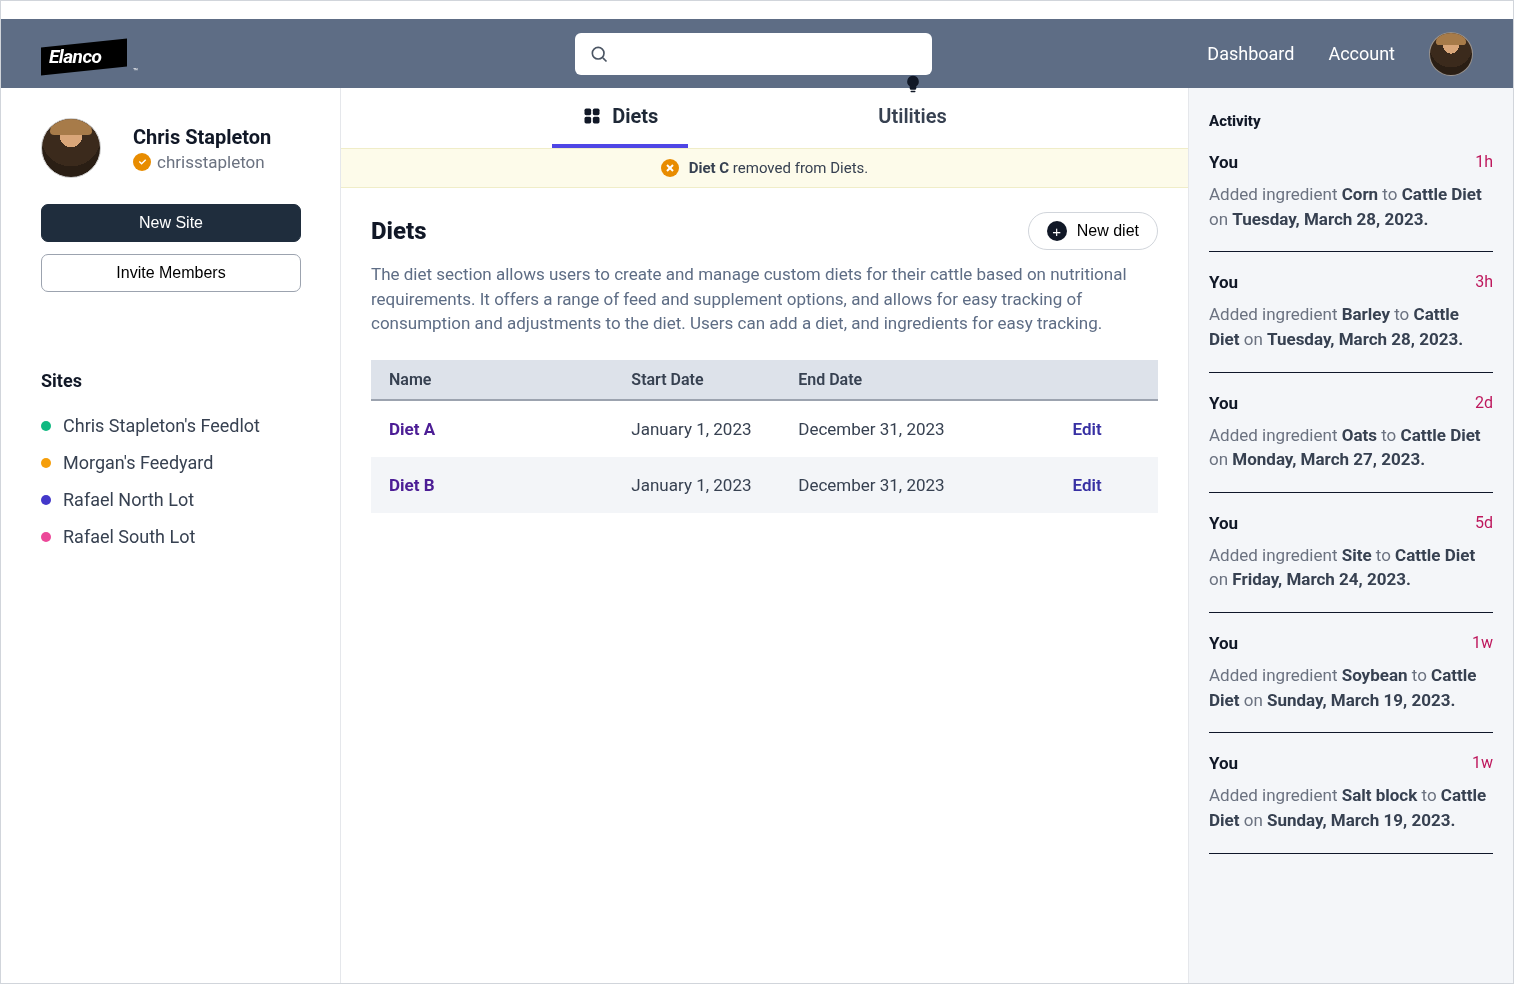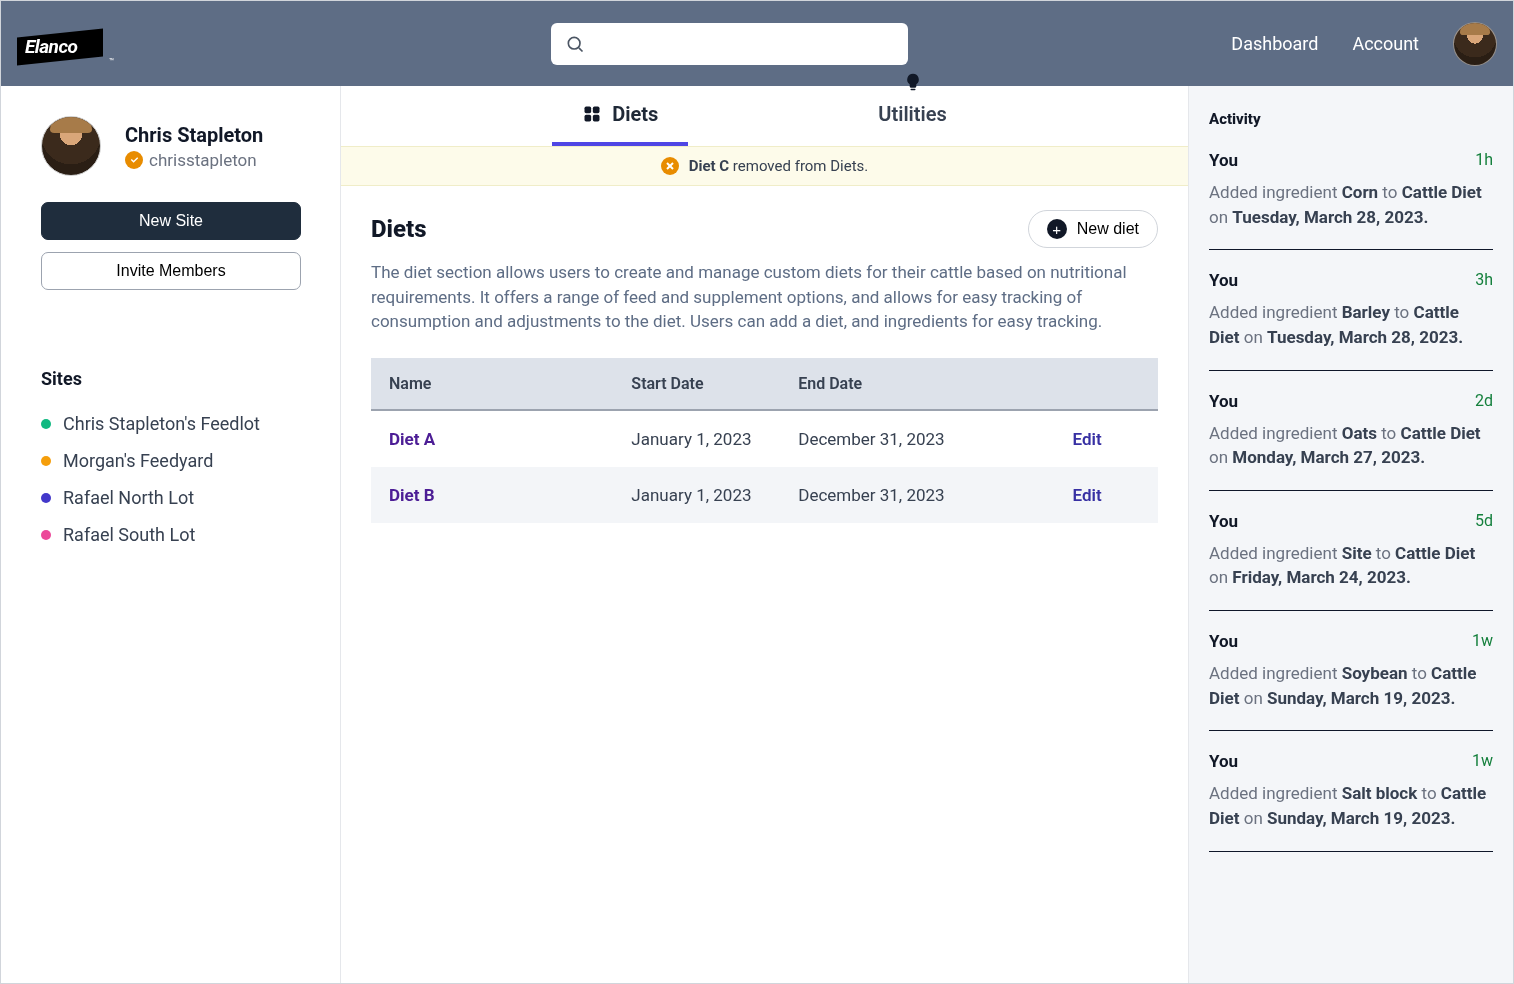--- a/index.html
+++ b/index.html
@@ -1,32 +1,32 @@
 <!DOCTYPE html>
 <html><head>
 <meta charset="utf-8">
 <style>
 * { box-sizing: border-box; margin: 0; padding: 0; }
 body { font-family: -apple-system, BlinkMacSystemFont, "Segoe UI", Roboto, Helvetica, Arial, sans-serif; background: #fff; color: #111827; width: 1514px; height: 984px; overflow: hidden; border: 1px solid #d1d5db; }
-.topbar { height: 85px; background: #5e6d85; display: flex; align-items: center; padding: 0 16px; gap: 24px; }
+.topbar { height: 69px; background: #5e6d85; display: flex; align-items: center; padding: 0 40px; gap: 24px; margin-top: 18px; }
 .logo-wrap { position: relative; width: 90px; height: 46px; }
 .logo-box { position:absolute; top:12px; left:0; width:86px; height:28px; background:#000; transform: skewY(-6deg); }
 .logo-text { position:absolute; top:14px; left:8px; color:#fff; font-style: italic; font-weight: 700; font-size: 19px; letter-spacing:-0.5px; }
 .logo-tm { position:absolute; bottom:1px; right:-7px; color:#fff; font-size:8px; }
 .search { flex: 0 0 357px; margin-left: 420px; }
 .search-inner { background:#fff; border-radius:6px; height:42px; display:flex; align-items:center; padding:0 14px; gap:10px; }
 .search-inner svg { width:20px; height:20px; stroke:#4b5563; }
 .search-inner input { border:none; outline:none; font-size:16px; flex:1; background:transparent; }
 .nav-right { margin-left:auto; display:flex; align-items:center; gap:34px; }
 .nav-link { color:#fff; font-size:18px; }
 .avatar-top { width:44px; height:44px; border-radius:50%; overflow:hidden; background: radial-gradient(circle at 50% 30%, #d9a679 0 22%, #3b2a1c 22% 60%, #2a1e14 60% 100%); position:relative; border:1px solid rgba(255,255,255,0.5);}
 .avatar-top::before { content:""; position:absolute; top:-2px; left:6px; right:6px; height:14px; background:#a77b49; border-radius:50% 50% 10% 10% / 80% 80% 20% 20%; }
 .layout { display:flex; height:calc(100% - 81px); }
 .sidebar { width:340px; border-right:1px solid #e5e7eb; padding:30px 40px; }
-.profile { display:flex; align-items:center; gap:24px; margin-bottom:26px; }
+.profile { display:flex; align-items:center; gap:32px; margin-bottom:26px; }
 .avatar-side { width:60px; height:60px; border-radius:50%; background: radial-gradient(circle at 50% 30%, #d9a679 0 22%, #3b2a1c 22% 60%, #2a1e14 60% 100%); position:relative; border:1px solid #ccc; overflow:hidden;}
 .avatar-side::before { content:""; position:absolute; top:-3px; left:8px; right:8px; height:19px; background:#a77b49; border-radius:50% 50% 10% 10% / 80% 80% 20% 20%; }
 .profile-name { font-size:20px; font-weight:700; }
 .profile-handle { font-size:17px; color:#6b7280; display:flex; align-items:center; gap:6px; margin-top:3px;}
 .verified { width:18px; height:18px; background:#e88c00; border-radius:50%; display:inline-flex; align-items:center; justify-content:center; }
 .verified svg { width:11px; height:11px; stroke:#fff; stroke-width:3; fill:none; }
 .btn { display:block; width:260px; height:38px; border-radius:7px; font-size:16px; border:1px solid #9ca3af; background:#fff; cursor:pointer; }
 .btn-dark { background:#1f2d3d; color:#fff; border-color:#1f2d3d; margin-bottom:12px; }
 .section-title { font-size:18px; font-weight:700; margin-top:78px; margin-bottom:16px; }
 .site-item { display:flex; align-items:center; gap:12px; font-size:18px; color:#374151; padding:8px 0; }
@@ -39,31 +39,31 @@
 .tab.inactive { border-bottom:4px solid transparent; color:#374151; font-weight:600;flex-direction:column;}
 .alert { background:#fdfbea; border-top:1px solid #f0edc8; border-bottom:1px solid #f0edc8; display:flex; align-items:center; justify-content:center; gap:10px; padding:10px; font-size:15px; color:#374151;}
 .alert-icon { width:18px; height:18px; background:#e88c00; border-radius:50%; display:flex; align-items:center; justify-content:center; color:#fff; }
 .content { padding:24px 30px; }
 .content-head { display:flex; align-items:center; justify-content:space-between; margin-bottom:12px;}
 .content-title { font-size:24px; font-weight:800; }
 .new-diet-btn { border:1px solid #d1d5db; background:#fff; border-radius:20px; height:38px; padding:0 18px; display:flex; align-items:center; gap:10px; font-size:16px; font-weight:500; cursor:pointer;}
 .new-diet-btn .plus { width:20px; height:20px; background:#111827; border-radius:50%; display:flex; align-items:center; justify-content:center; color:#fff; font-size:15px; line-height:1;}
 .content-desc { color:#5e6d85; font-size:17px; line-height:1.45; margin-bottom:24px; }
 table { width:100%; border-collapse:collapse; }
-thead th { background:#dde2ea; text-align:left; padding:16px 18px; font-size:16px; font-weight:600; color:#374151; border-bottom:2px solid #9ca3af; }
+thead th { background:#dde2ea; text-align:left; padding:10px 18px; font-size:16px; font-weight:600; color:#374151; border-bottom:2px solid #9ca3af; }
 tbody td { padding:18px; font-size:17px; color:#374151; }
 tbody tr:nth-child(even) { background:#f3f5f8; }
 tbody td.name { font-weight:700; color:#4c1d95; }
 tbody td.edit { color:#3730a3; font-weight:600; text-align:center;}
 .activity { width:325px; border-left:1px solid #e5e7eb; background:#f4f6f9; padding:24px 20px; overflow-y:auto;}
 .activity h3 { font-size:15px; font-weight:800; margin-bottom:22px; }
 .act-item { border-bottom:1px solid #0f172a; padding-bottom:20px; margin-bottom:20px; }
 .act-head { display:flex; justify-content:space-between; margin-bottom:10px; }
 .act-head .who { font-weight:700; font-size:17px; }
-.act-head .when { color:#15803d; font-size:16px; }
+.act-head .when { color:#be185d; font-size:16px; }
 .act-body { color:#6b7280; font-size:17px; line-height:1.45; }
 .act-body b { color:#374151; font-weight:700; }
 thead th:nth-child(1){width:28%;}
 thead th:nth-child(2){width:24%; text-align:left; padding-left:40px;}
 thead th:nth-child(3){width:30%; text-align:left;}
 thead th:nth-child(4){width:18%;}
 tbody td:nth-child(2){padding-left:40px;}
 </style>
 </head>
 <body>

